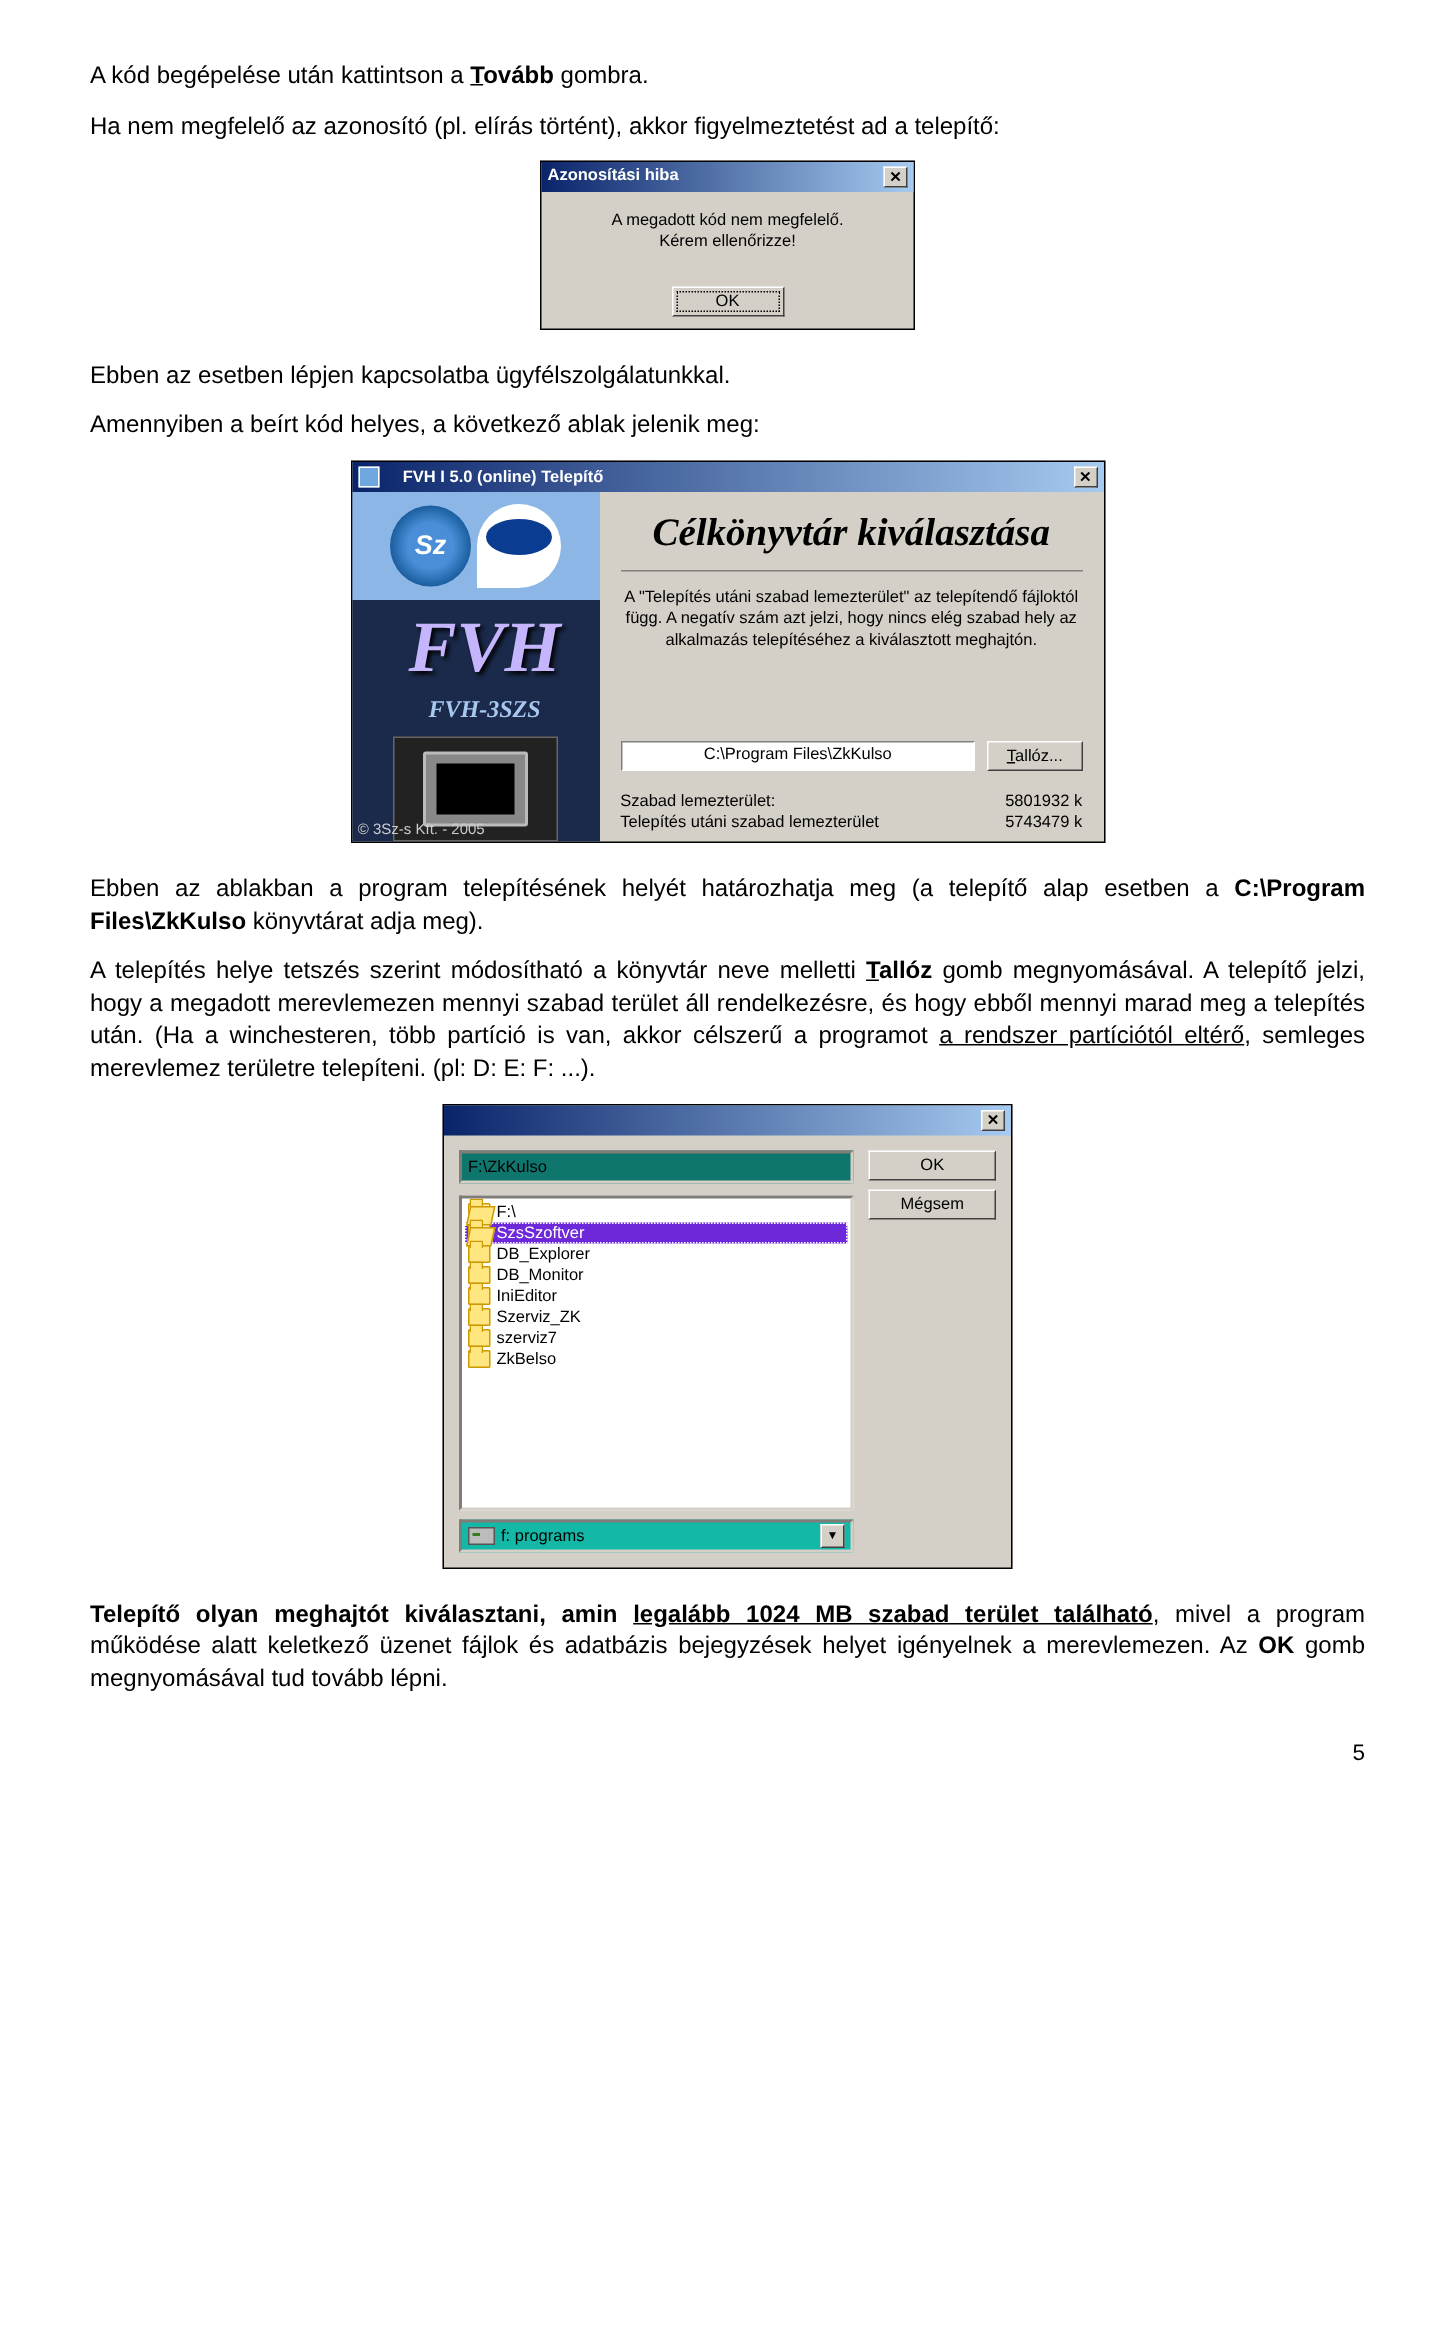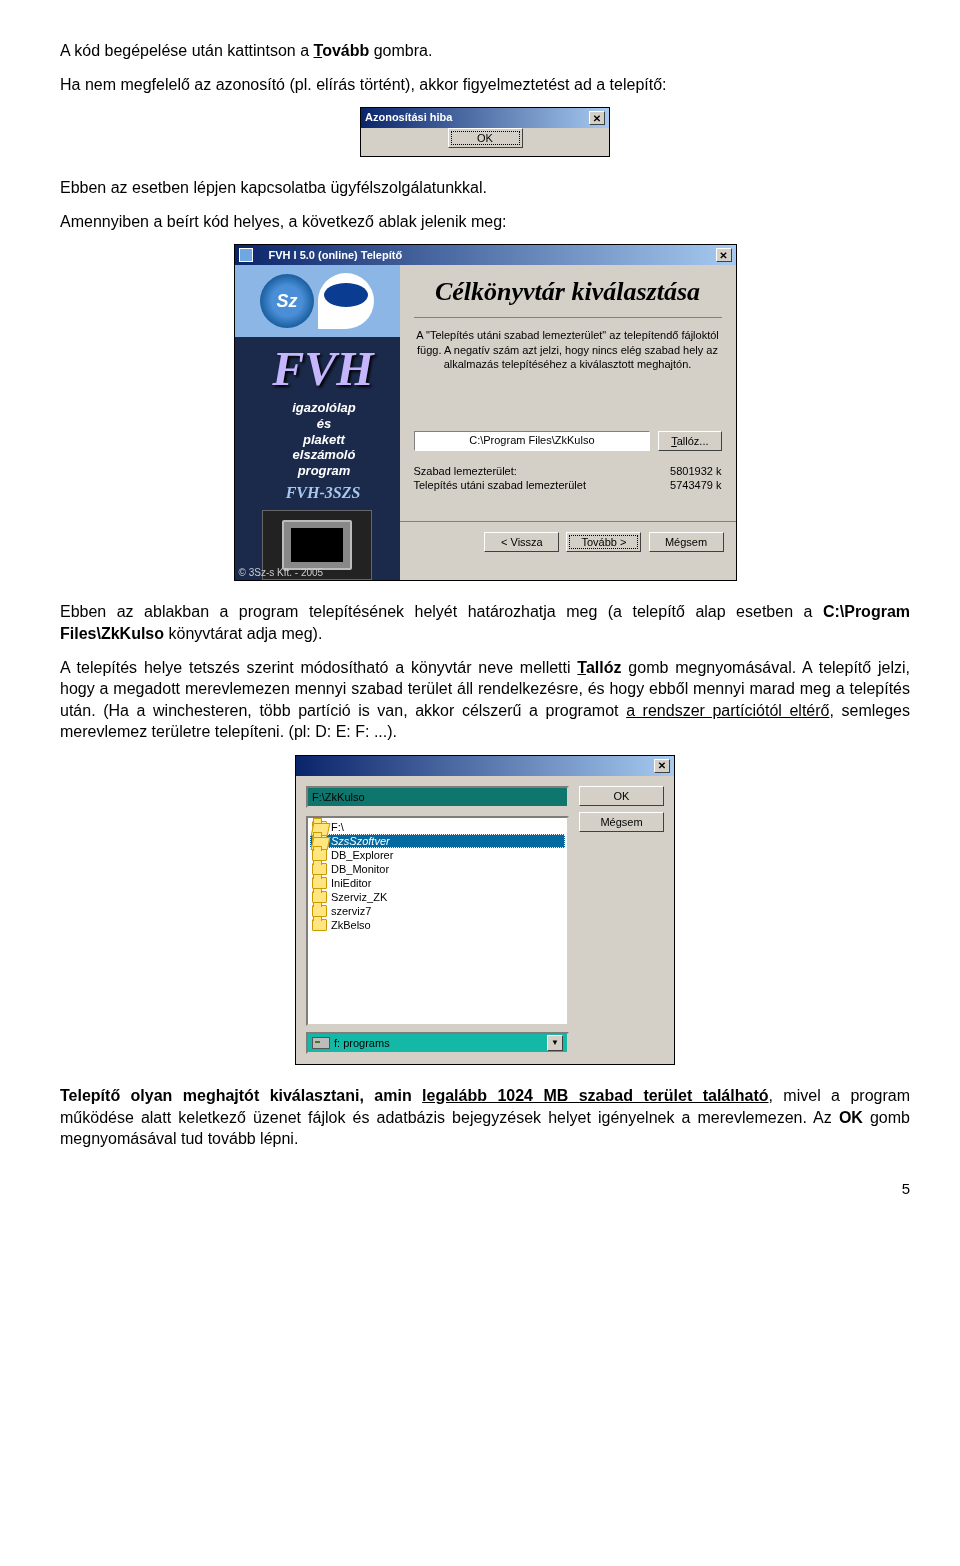--- a/index.html
+++ b/index.html
@@ -50,21 +50,21 @@
   
   .dlg-browse { width:380px; }
   .dlg-browse .titlebar { justify-content:flex-end; }
   .dlg-browse .body { padding:10px; display:flex; gap:10px; }
   .dlg-browse .left { flex:1; }
   .dlg-browse .right { width:85px; display:flex; flex-direction:column; gap:6px; }
   .combo { background:#0f766e; border:2px inset #d4d0c8; padding:2px 4px; display:flex; justify-content:space-between; align-items:center; width:100%; height:22px; font-size:11px; margin-bottom:8px; }
   .combo .arrow, .drive .arrow { width:16px; height:16px; background:#d4d0c8; border:1px solid #fff; border-right-color:#404040; border-bottom-color:#404040; display:flex; align-items:center; justify-content:center; font-size:8px; }
   .listbox { background:#fff; border:2px inset #d4d0c8; height:210px; overflow:hidden; padding:2px; font-size:11px; }
   .listbox .item { display:flex; align-items:center; gap:4px; padding:1px 2px; }
-  .listbox .item.sel { background:#0369a1; color:#fff; outline:1px dotted #fff; outline-offset:-1px;font-style:italic; }
+  .listbox .item.sel { background:#6d28d9; color:#fff; outline:1px dotted #fff; outline-offset:-1px; }
   .folder-icon { width:15px; height:12px; background:#ffe680; border:1px solid #cc9900; border-radius:1px; position:relative; flex-shrink:0; }
   .folder-icon::before{content:"";position:absolute;top:-4px;left:0;width:7px;height:4px;background:#ffe680;border:1px solid #cc9900;border-bottom:none;border-radius:1px 1px 0 0;}
   .folder-icon.open { background:#fff3b0; }
   .folder-icon.open::after{content:"";position:absolute;top:1px;left:-1px;width:15px;height:11px;background:#ffe680;border:1px solid #cc9900;transform:skewX(-12deg);}
   .drive { background:#14b8a6; border:2px inset #d4d0c8; padding:2px 4px; display:flex; justify-content:space-between; align-items:center; width:100%; height:22px; font-size:11px; margin-top:6px; }
   .driveicon { width:18px; height:12px; background:#bcbcbc; border:1px solid #555; margin-right:4px; position:relative; flex-shrink:0; }
   .driveicon::after{content:"";position:absolute;left:2px;top:3px;width:5px;height:2px;background:#3a7d1f;}
   .indent1 { padding-left:14px; }
   .indent2 { padding-left:28px; }
 
@@ -78,20 +78,26 @@
 </p>
 
 <p>Ha nem megfelelő az azonosító (pl. elírás történt), akkor figyelmeztetést ad a telepítő:</p>
 
 <div class="center">
   <div class="win dlg-error">
     <div class="titlebar">
       <span>Azonosítási hiba</span>
       <span class="tbtn">✕</span>
     </div>
+    <div class="body">
+      <div class="msg">
+        <span>A megadott kód nem megfelelő.</span><br>
+        <span>Kérem ellenőrizze!</span>
+      </div>
+    </div>
     <div class="btnrow">
       <span class="winbtn dotted">OK</span>
     </div>
   </div>
 </div>
 
 <p>Ebben az esetben lépjen kapcsolatba ügyfélszolgálatunkkal.</p>
 <p>Amennyiben a beírt kód helyes, a következő ablak jelenik meg:</p>
 
 <div class="center">
@@ -103,27 +109,20 @@
       </span>
       <span class="tbtn">✕</span>
     </div>
     <div class="content">
       <div class="side">
         <div class="logos">
           <div class="logo1">Sz</div>
           <div class="logo2"></div>
         </div>
         <div class="fvh">FVH</div>
-        <div class="lines">
-          <div>igazolólap</div>
-          <div>és</div>
-          <div>plakett</div>
-          <div>elszámoló</div>
-          <div>program</div>
-        </div>
         <div style="font-family:'Times New Roman';font-style:italic;font-weight:bold;font-size:16px;color:#a8c8f0;padding-left:12px;margin-top:6px;">FVH-3SZS</div>
         <div class="box3d">
             <div class="monitor">
               <div class="scr"></div>
             </div>
           </div>
         <div class="tag">© 3Sz-s Kft. - 2005</div>
       </div>
       <div class="main">
         <div class="heading">
@@ -137,25 +136,20 @@
           </span>
         </div>
         <div class="statsrow">
           <span>Szabad lemezterület:</span>
           <span>5801932 k</span>
         </div>
         <div class="statsrow">
           <span>Telepítés utáni szabad lemezterület</span>
           <span>5743479 k</span>
         </div>
-        <div class="btnbar">
-          <span class="winbtn">&lt; Vissza</span>
-          <span class="winbtn dotted">Tovább &gt;</span>
-          <span class="winbtn">Mégsem</span>
-        </div>
       </div>
     </div>
   </div>
 </div>
 
 <p>
   <span>Ebben az ablakban a program telepítésének helyét határozhatja meg (a telepítő alap esetben a </span><b>C:\Program Files\ZkKulso</b><span> könyvtárat adja meg).</span>
 </p>
 
 <p>

